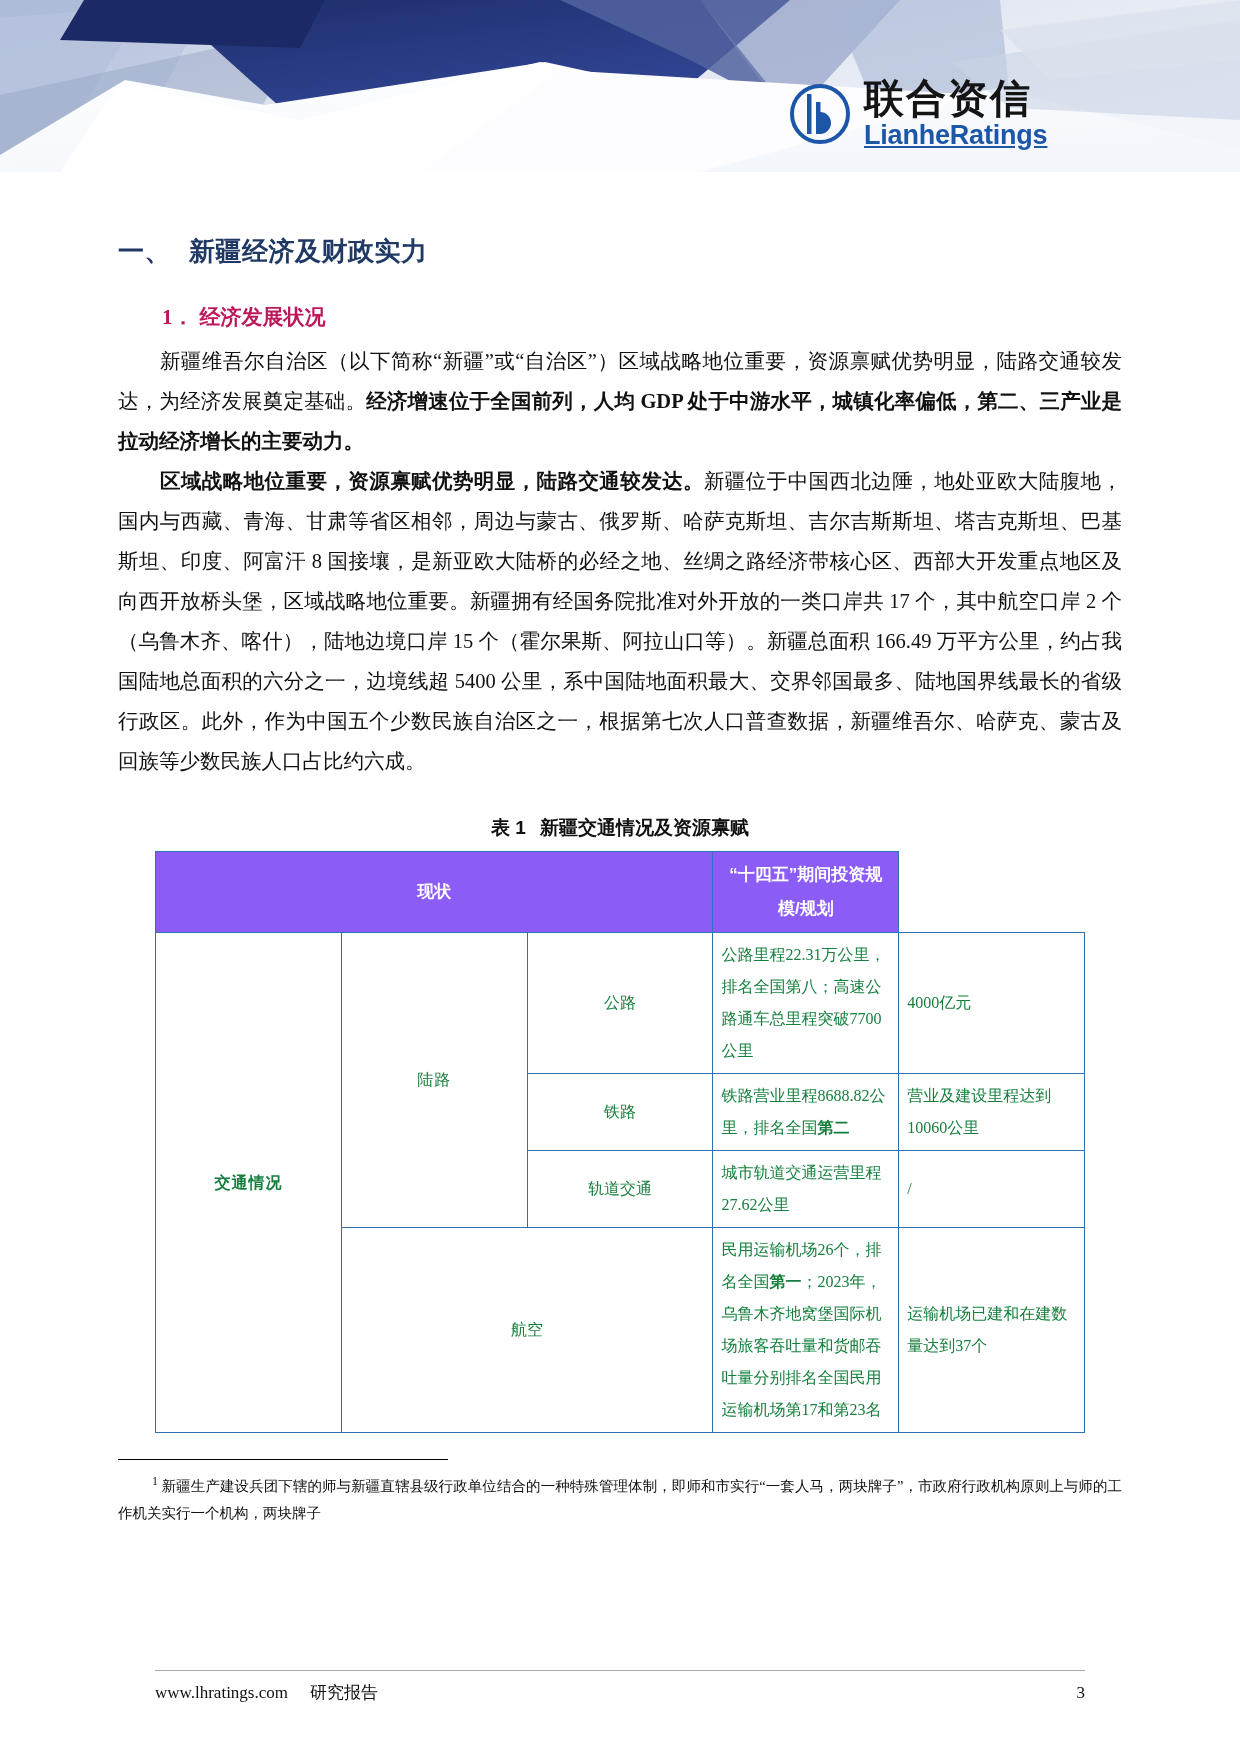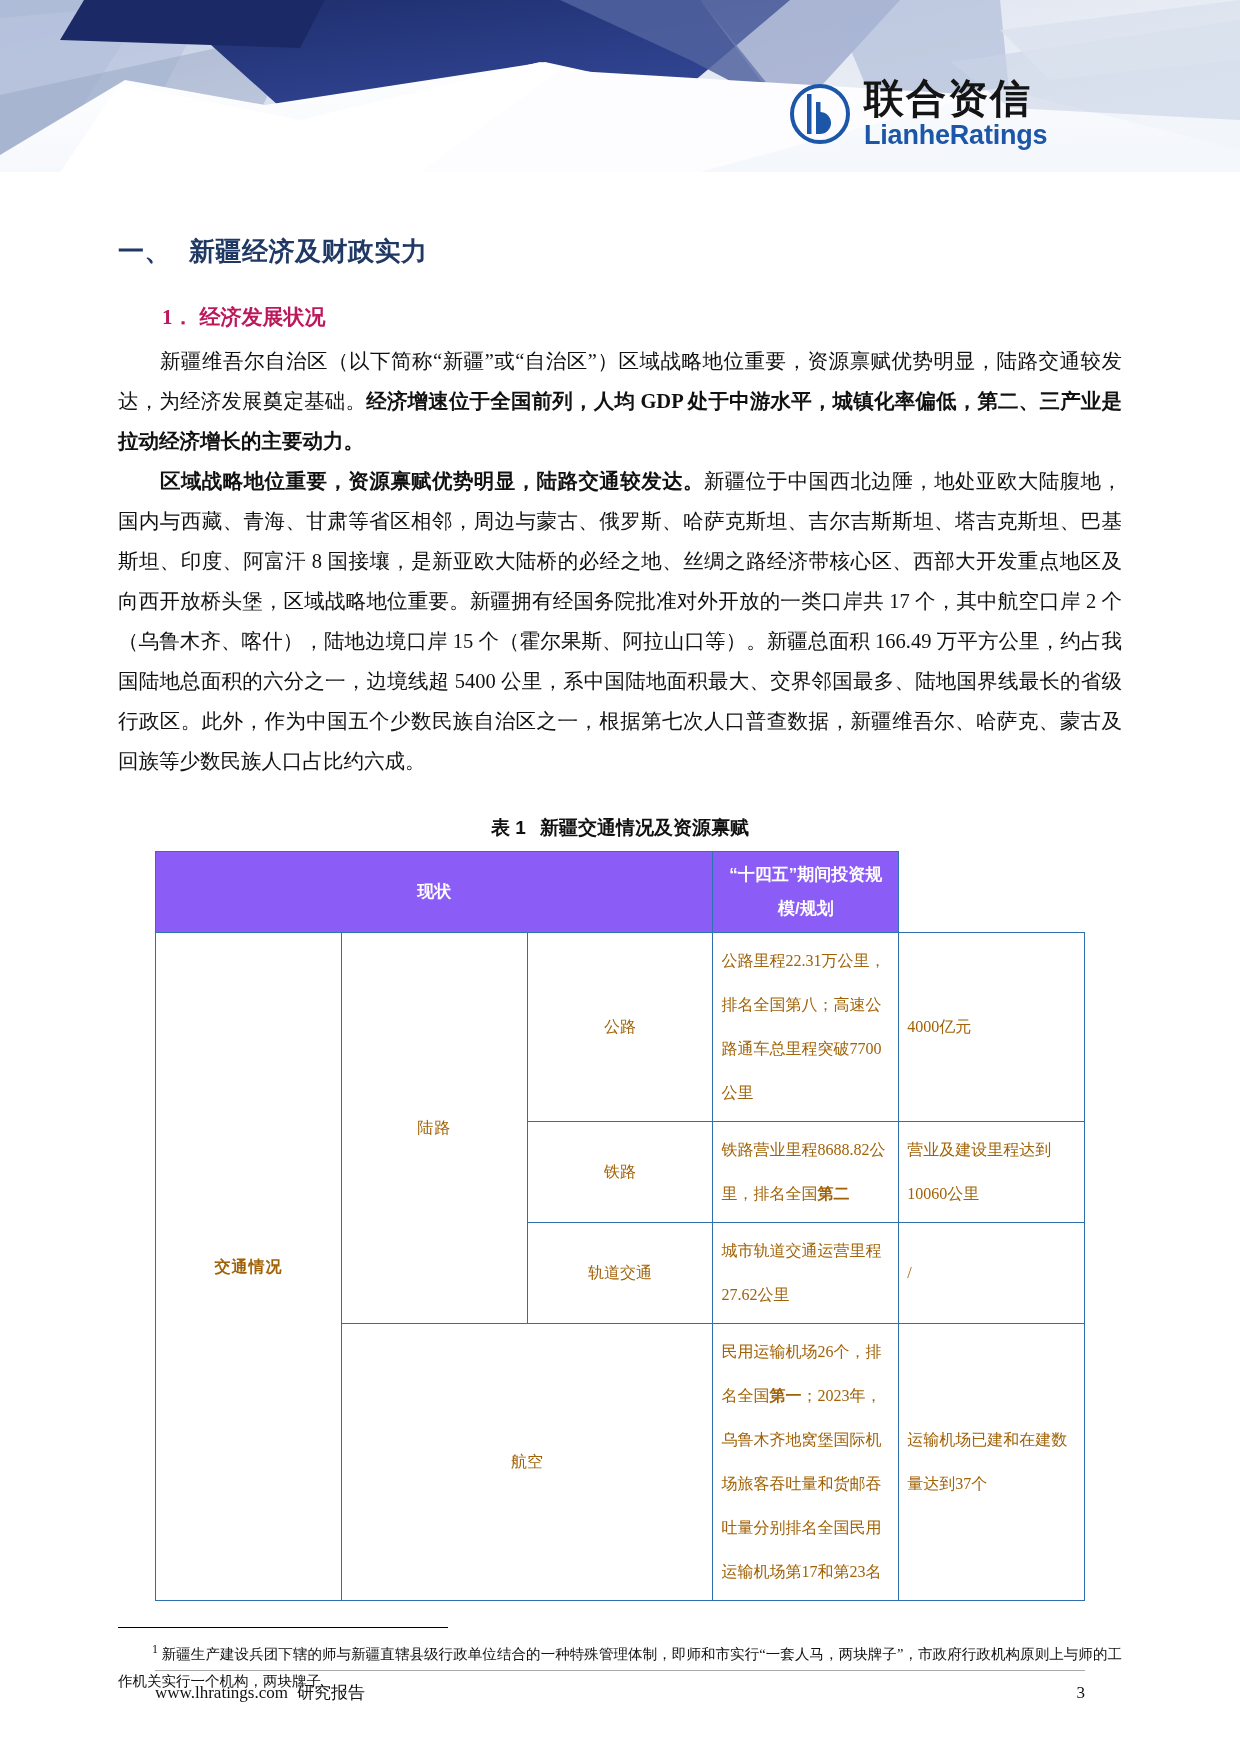--- a/index.html
+++ b/index.html
@@ -44,20 +44,21 @@
     letter-spacing: 2px;
     color: #141414;
   }
   .logo-en {
     font-family: "Liberation Sans", sans-serif;
     font-weight: bold;
     font-size: 27px;
     color: #1b56a8;
     margin-top: 4px;
     letter-spacing: -0.2px;
+    text-decoration: underline;
   }
 
   
   .page {
     position: relative;
     padding: 0 118px;
   }
 
   h1.sec-title {
     font-family: "Liberation Sans", sans-serif;
@@ -105,23 +106,23 @@
   table.t1 {
     border-collapse: collapse;
     width: 930px;
     margin: 0 auto;
     table-layout: fixed;
   }
   table.t1 th, table.t1 td {
     border: 1px solid #2f6fad;
     padding: 6px 8px;
     font-size: 16px;
-    line-height: 44px;
+    line-height: 32px;
     vertical-align: middle;
-    color: #a16207;
+    color: #15803d;
   }
   table.t1 thead th {
     background: #8b5cf6;
     color: #ffffff;
     font-family: "Liberation Sans", sans-serif;
     font-weight: bold;
     text-align: center;
     border: 1px solid #2e74b5;
     line-height: 34px;
     font-size: 17px;
@@ -177,21 +178,21 @@
     border-top: 1px solid #a9a9a9;
     margin: 0 0 10px 0;
   }
   .footer-row {
     display: flex;
     justify-content: space-between;
     align-items: baseline;
     font-size: 17px;
     color: #111;
   }
-  .footer-left span + span { margin-left: 9px; }
+  .footer-left span + span { margin-left: 22px; }
 </style>
 </head>
 <body>
 
 <div class="banner">
   <svg width="1240" height="172" viewBox="0 0 1240 172">
     <defs>
       <linearGradient id="bgGrad" x1="0" y1="0" x2="1" y2="0.6">
         <stop offset="0%" stop-color="#b9c4de"></stop>
         <stop offset="45%" stop-color="#dde3ef"></stop>

